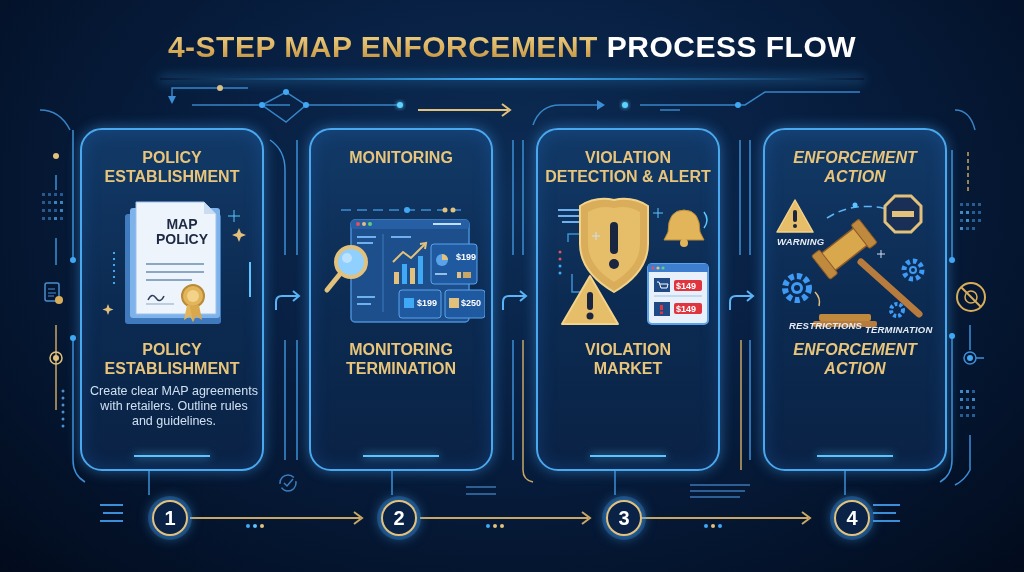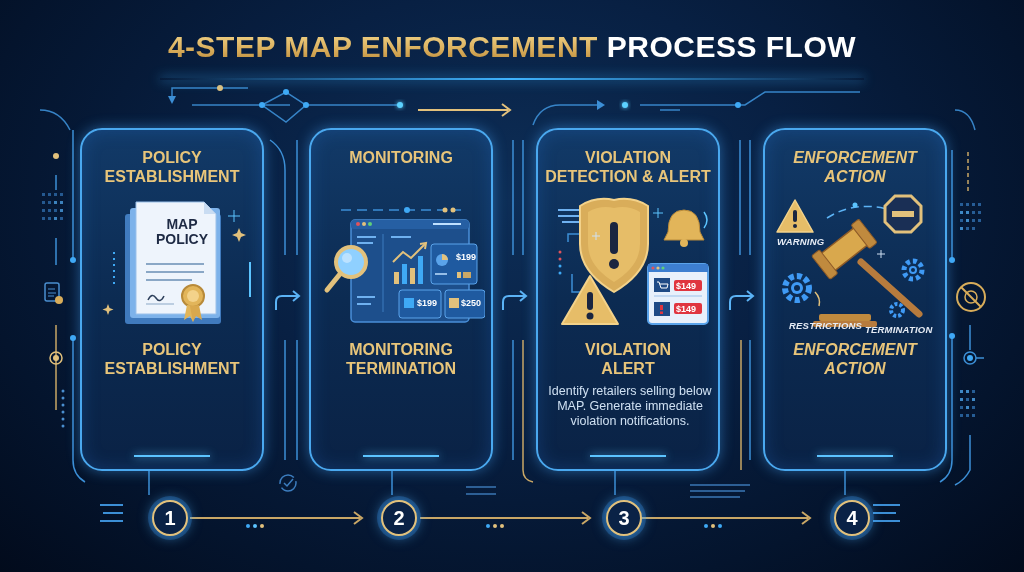--- a/index.html
+++ b/index.html
@@ -311,20 +311,21 @@
     </svg>
     <div style="position:absolute; left:44px; top:25px; width:92px; text-align:center; font-family:'Liberation Sans',sans-serif; font-weight:700; font-size:14px; line-height:15px; color:#1e2a44;">
       <div>MAP</div>
       <div>POLICY</div>
     </div>
   </div>
   <div class="card-sub">
     <div>POLICY</div>
     <div>ESTABLISHMENT</div>
   </div>
+  <div class="card-desc">Create clear MAP agreements with retailers. Outline rules and guidelines.</div>
   <div class="card-glowbar"></div>
 </div>
 
 <div class="card" style="left:309px;">
   <div class="card-head">
     <div>MONITORING</div>
   </div>
   <div class="illus">
     <svg width="164" height="140">
       <line x1="20" y1="18" x2="140" y2="18" stroke="#3c8fd6" stroke-width="1.5" stroke-dasharray="10,6"></line>
@@ -416,23 +417,22 @@
       <line x1="48" y1="40" x2="48" y2="48" stroke="#cfe0f2"></line>
         <line x1="44" y1="44" x2="52" y2="44" stroke="#cfe0f2"></line>
       <line x1="110" y1="16" x2="110" y2="26" stroke="#5cc4ff"></line>
         <line x1="105" y1="21" x2="115" y2="21" stroke="#5cc4ff"></line>
     </svg>
     <div class="price-tag" style="left:128px; top:89px;">$149</div>
     <div class="price-tag" style="left:128px; top:112px;">$149</div>
   </div>
   <div class="card-sub">
     <div>VIOLATION</div>
-    <div>ALERT</div>
-  </div>
-  <div class="card-desc">Identify retailers selling below MAP. Generate immediate violation notifications.</div>
+    <div>MARKET</div>
+  </div>
   <div class="card-glowbar"></div>
 </div>
 
 <div class="card" style="left:763px;font-style:italic;">
   <div class="card-head">
     <div>ENFORCEMENT</div>
     <div>ACTION</div>
   </div>
   <div class="illus">
     <svg width="164" height="140">

